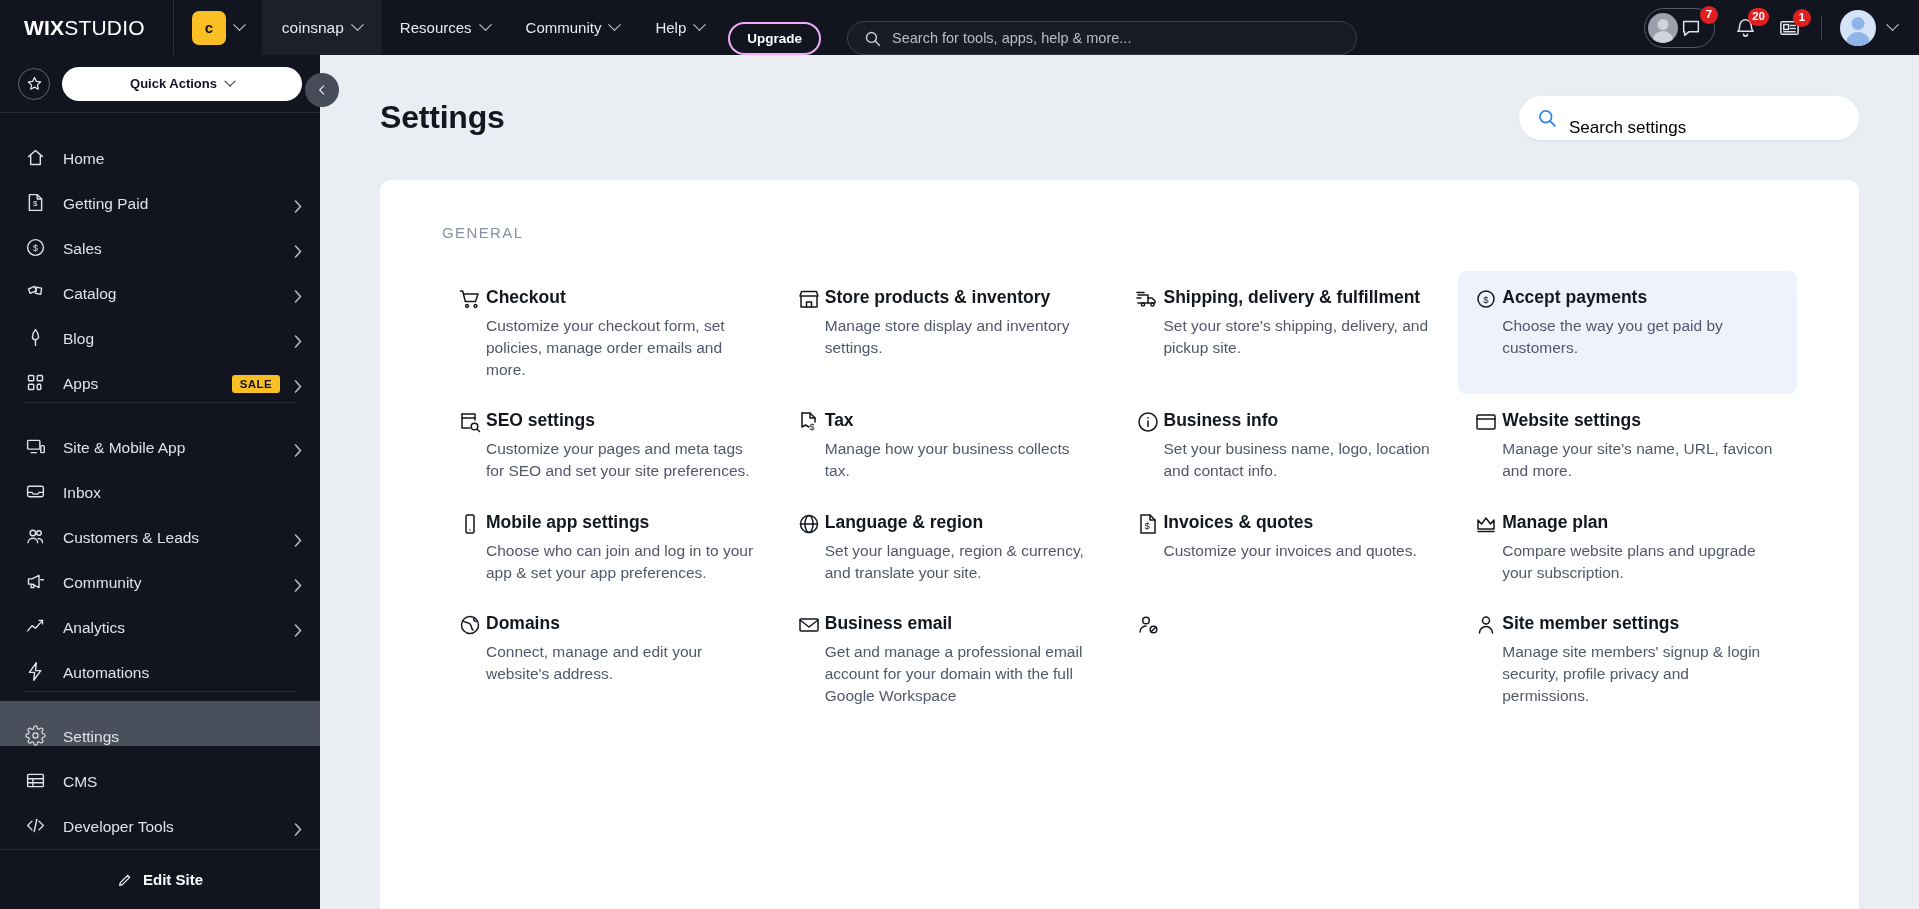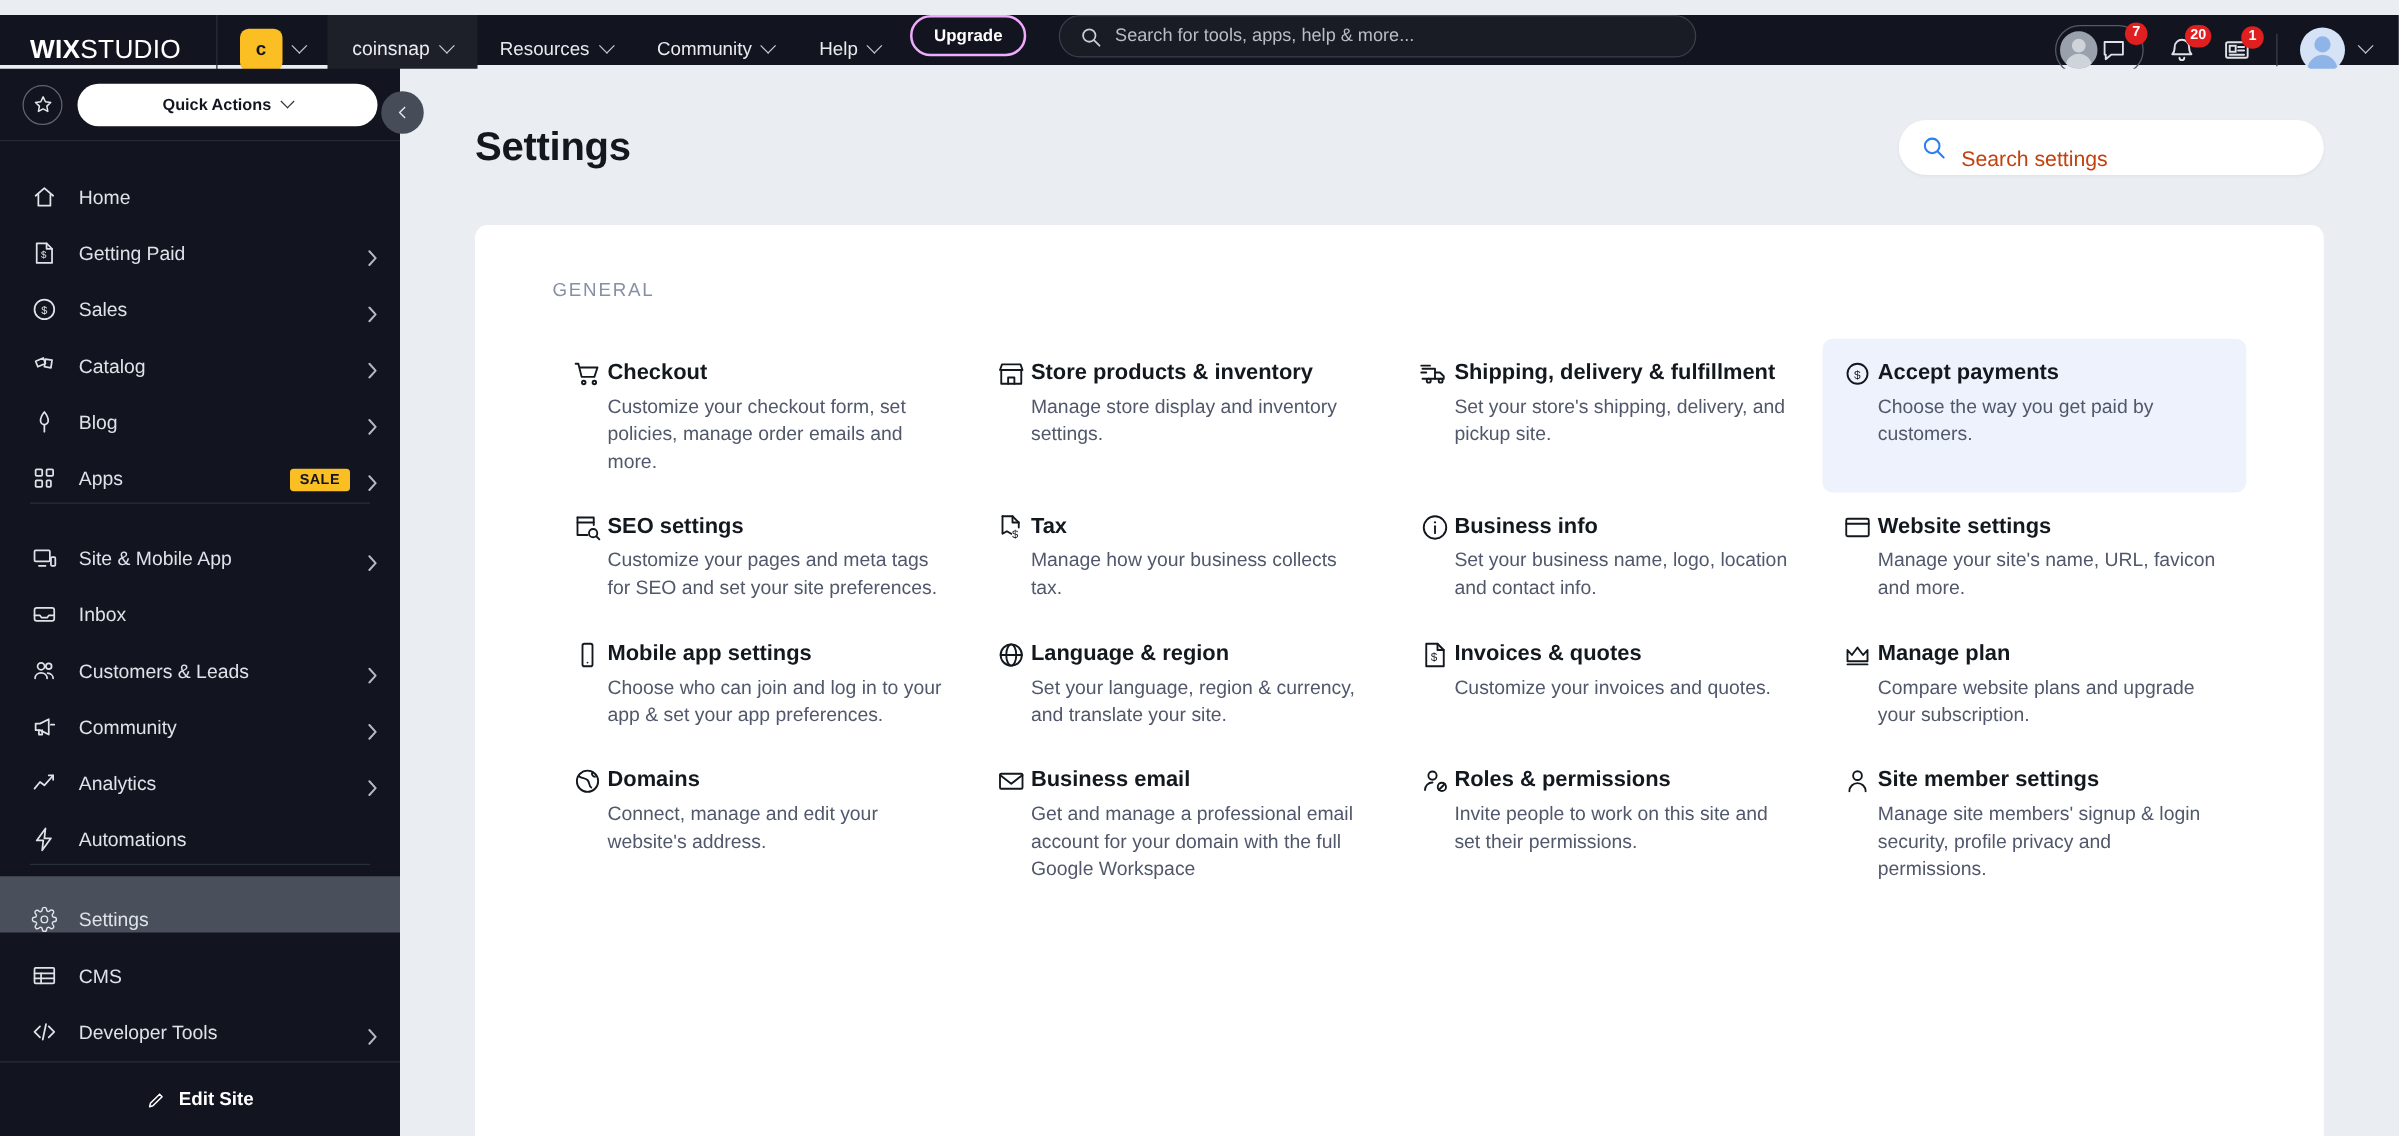--- a/index.html
+++ b/index.html
@@ -4,24 +4,24 @@
 <style>
   * { box-sizing: border-box; margin: 0; padding: 0; }
   html, body {
     width: 1919px; height: 909px;
     overflow: hidden;
     font-family: "Liberation Sans", sans-serif;
     background: #eaedf1;
   }
   
   #topbar {
-    position: absolute; top: 12px; left: 0;
-    width: 1919px; height: 40px;
+    position: absolute; top: 0; left: 0;
+    width: 1919px; height: 55px;
     background: #12151f;
-    display: flex; align-items: flex-start;
+    display: flex; align-items: flex-end;
     color: #ffffff;
   }
   .brand {
     display: flex; align-items: baseline;
     padding: 0 28px 0 24px;
     height: 55px; line-height: 55px;
     letter-spacing: .2px;
   }
   .brand .w { font-weight: 700; font-size: 21px; }
   .brand .s { font-weight: 300; font-size: 21px; }
@@ -161,21 +161,21 @@
     padding: 0 60px 0 60px;
   }
   .page-title { font-size: 32px; font-weight: 700; color: #13181f; letter-spacing: -.2px; }
   .settings-search {
     margin-left: auto; width: 340px; height: 44px;
     background: #fff; border-radius: 22px;
     display: flex; align-items: center; gap: 12px; padding: 0 18px;
     box-shadow: 0 1px 3px rgba(20,30,60,.06);
     cursor: text;
   }
-  .settings-search .ph { color: #c2410c; font-size: 17px; margin-top: 20px; }
+  .settings-search .ph { color: #000000; font-size: 17px; margin-top: 20px; }
 
   .panel {
     margin: 0 60px; height: 729px;
     background: #fff; border-radius: 10px 10px 0 0;
     padding: 44px 62px 0 62px; overflow: hidden;
   }
   .section-title {
     font-size: 15px; letter-spacing: 1.4px; color: #868fa6;
     font-weight: 400; margin-bottom: 30px;
   }
@@ -709,24 +709,20 @@
         </div>
         <div class="card">
           <span class="card-ico">
             <svg width="24" height="24" viewBox="0 0 24 24" fill="none" stroke="currentColor" stroke-width="1.5" stroke-linecap="round" stroke-linejoin="round">
               <circle cx="10" cy="7.5" r="3.3"></circle>
               <path d="M4 19c0-3.3 2.7-6 6-6"></path>
               <circle cx="17.5" cy="16.5" r="3.3"></circle>
               <line x1="15.2" y1="18.8" x2="19.8" y2="14.2"></line>
             </svg>
           </span>
-          <div class="card-body">
-            <div class="card-title">Roles &amp; permissions</div>
-            <div class="card-desc">Invite people to work on this site and set their permissions.</div>
-          </div>
         </div>
         <div class="card">
           <span class="card-ico">
             <svg width="24" height="24" viewBox="0 0 24 24" fill="none" stroke="currentColor" stroke-width="1.5" stroke-linecap="round" stroke-linejoin="round">
               <circle cx="12" cy="7.5" r="3.5"></circle>
               <path d="M5.5 20c0-3.6 2.9-6.5 6.5-6.5s6.5 2.9 6.5 6.5"></path>
             </svg>
           </span>
           <div class="card-body">
             <div class="card-title">Site member settings</div>

